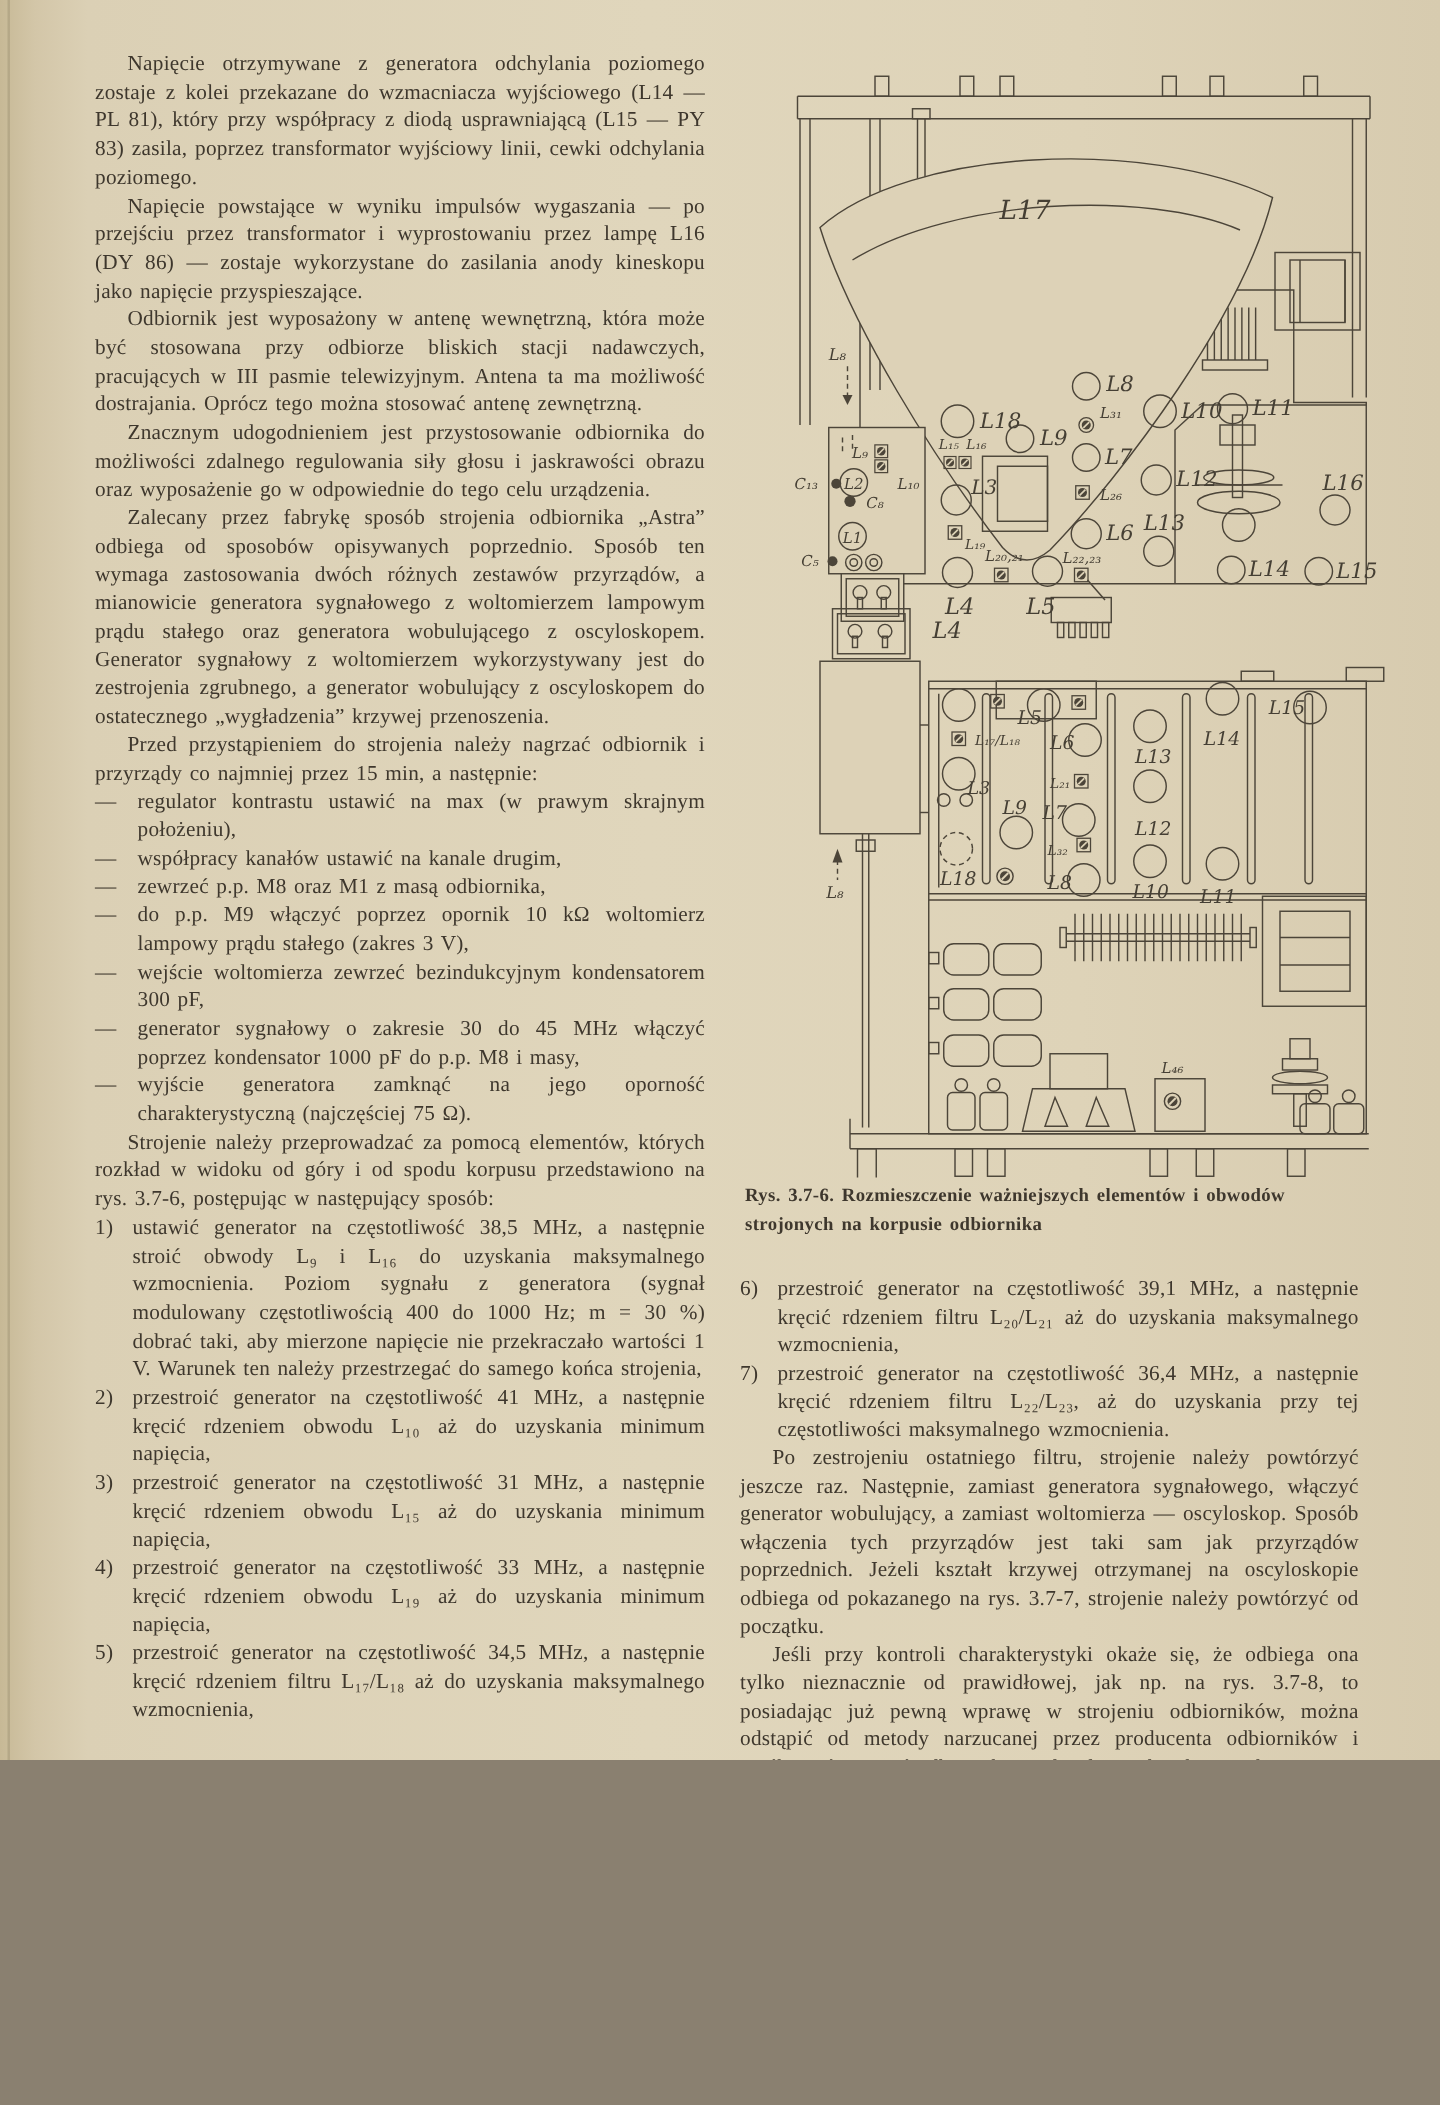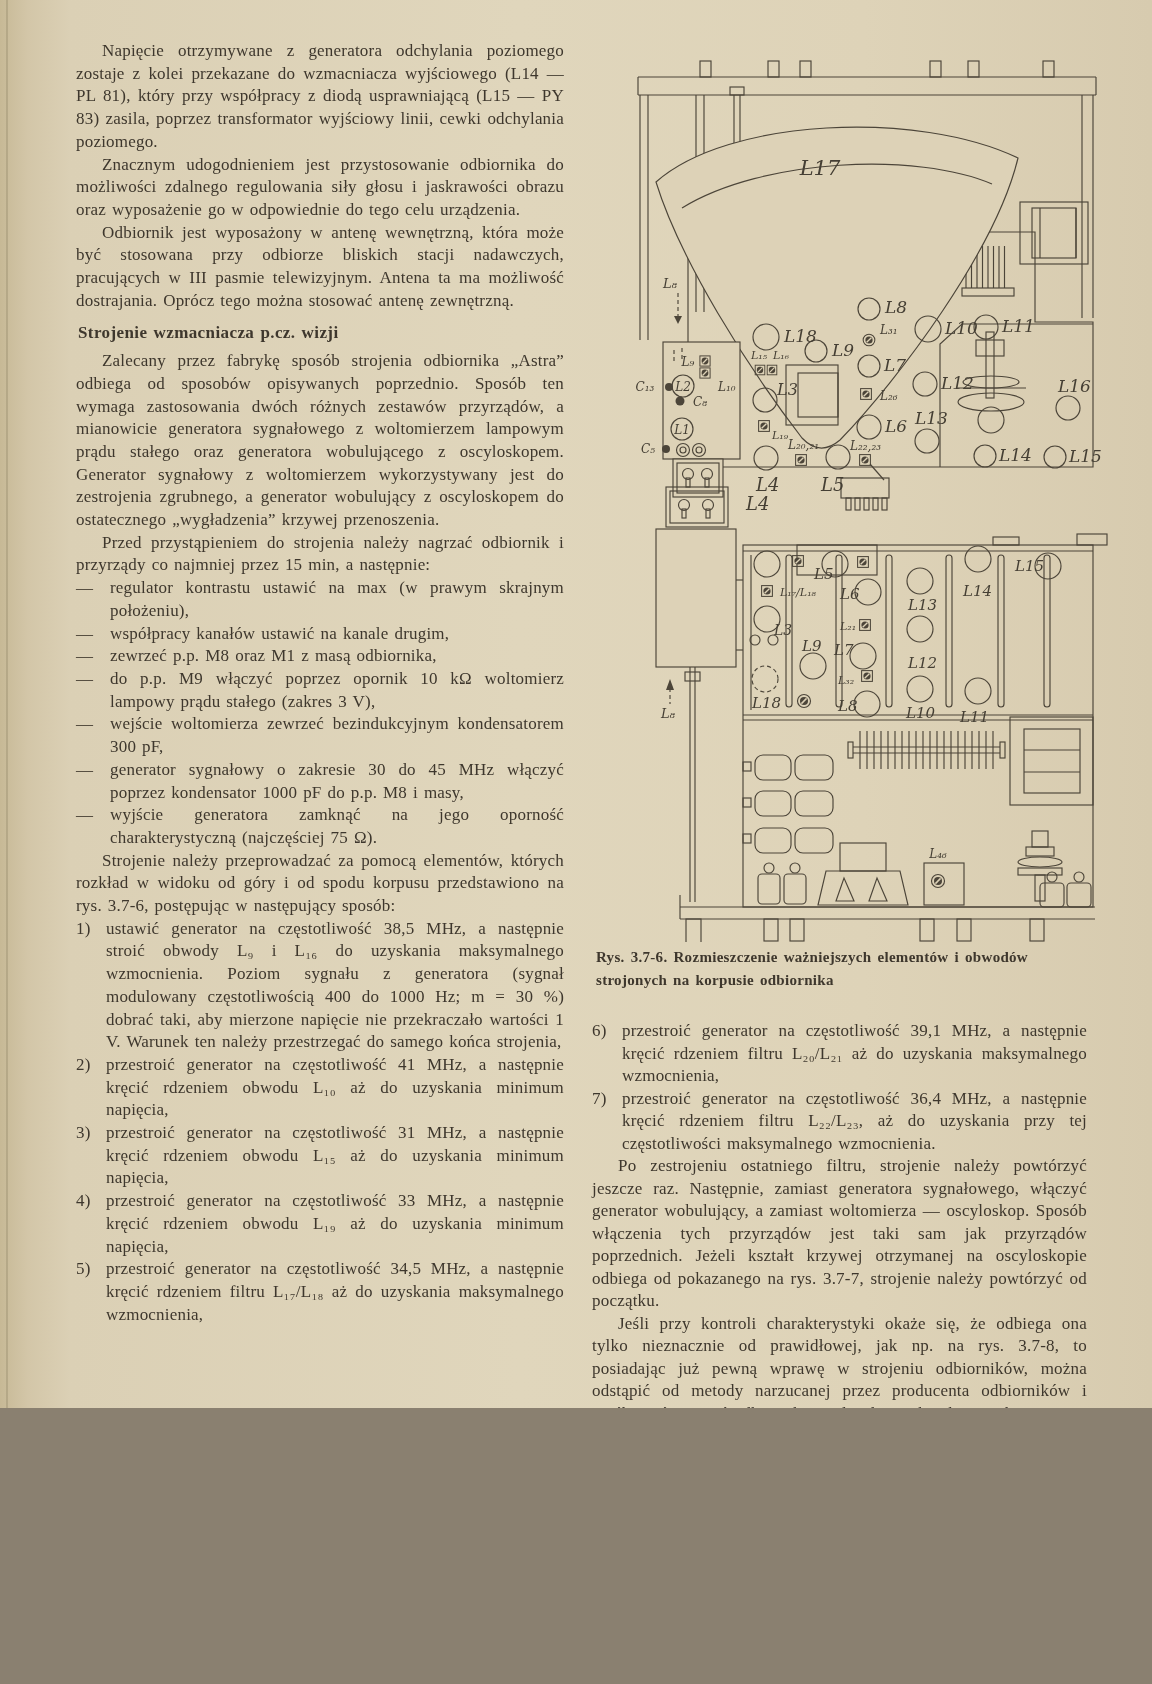--- a/index.html
+++ b/index.html
@@ -47,24 +47,24 @@
   .mid{text-anchor:middle;}
 </style>
 </head>
 <body>
 
 <div class="page">
 
   <div class="col col-left">
     <div>
         <p class="para">Napięcie otrzymywane z generatora odchylania poziomego zostaje z kolei przekazane do wzmacniacza wyjściowego (L14 — PL 81), który przy współpracy z diodą usprawniającą (L15 — PY 83) zasila, poprzez transformator wyjściowy linii, cewki odchylania poziomego.</p>
+        <p class="para">Napięcie powstające w wyniku impulsów wygaszania — po przejściu przez transformator i wyprostowaniu przez lampę L16 (DY 86) — zostaje wykorzystane do zasilania anody kineskopu jako napięcie przyspieszające.</p>
+        <p class="para">Odbiornik jest wyposażony w antenę wewnętrzną, która może być stosowana przy odbiorze bliskich stacji nadawczych, pracujących w III pasmie telewizyjnym. Antena ta ma możliwość dostrajania. Oprócz tego można stosować antenę zewnętrzną.</p>
         <p class="para">Znacznym udogodnieniem jest przystosowanie odbiornika do możliwości zdalnego regulowania siły głosu i jaskrawości obrazu oraz wyposażenie go w odpowiednie do tego celu urządzenia.</p>
-        <p class="para">Odbiornik jest wyposażony w antenę wewnętrzną, która może być stosowana przy odbiorze bliskich stacji nadawczych, pracujących w III pasmie telewizyjnym. Antena ta ma możliwość dostrajania. Oprócz tego można stosować antenę zewnętrzną.</p>
-      </div>
-    <h3>Strojenie wzmacniacza p.cz. wizji</h3>
+      </div>
     <div>
         <p class="para">Zalecany przez fabrykę sposób strojenia odbiornika „Astra” odbiega od sposobów opisywanych poprzednio. Sposób ten wymaga zastosowania dwóch różnych zestawów przyrządów, a mianowicie generatora sygnałowego z woltomierzem lampowym prądu stałego oraz generatora wobulującego z oscyloskopem. Generator sygnałowy z woltomierzem wykorzystywany jest do zestrojenia zgrubnego, a generator wobulujący z oscyloskopem do ostatecznego „wygładzenia” krzywej przenoszenia.</p>
         <p class="para">Przed przystąpieniem do strojenia należy nagrzać odbiornik i przyrządy co najmniej przez 15 min, a następnie:</p>
       </div>
     <div>
         <div class="li">
           <span class="marker">—</span>
           <span class="litxt">regulator kontrastu ustawić na max (w prawym skrajnym położeniu),</span>
         </div>
         <div class="li">

